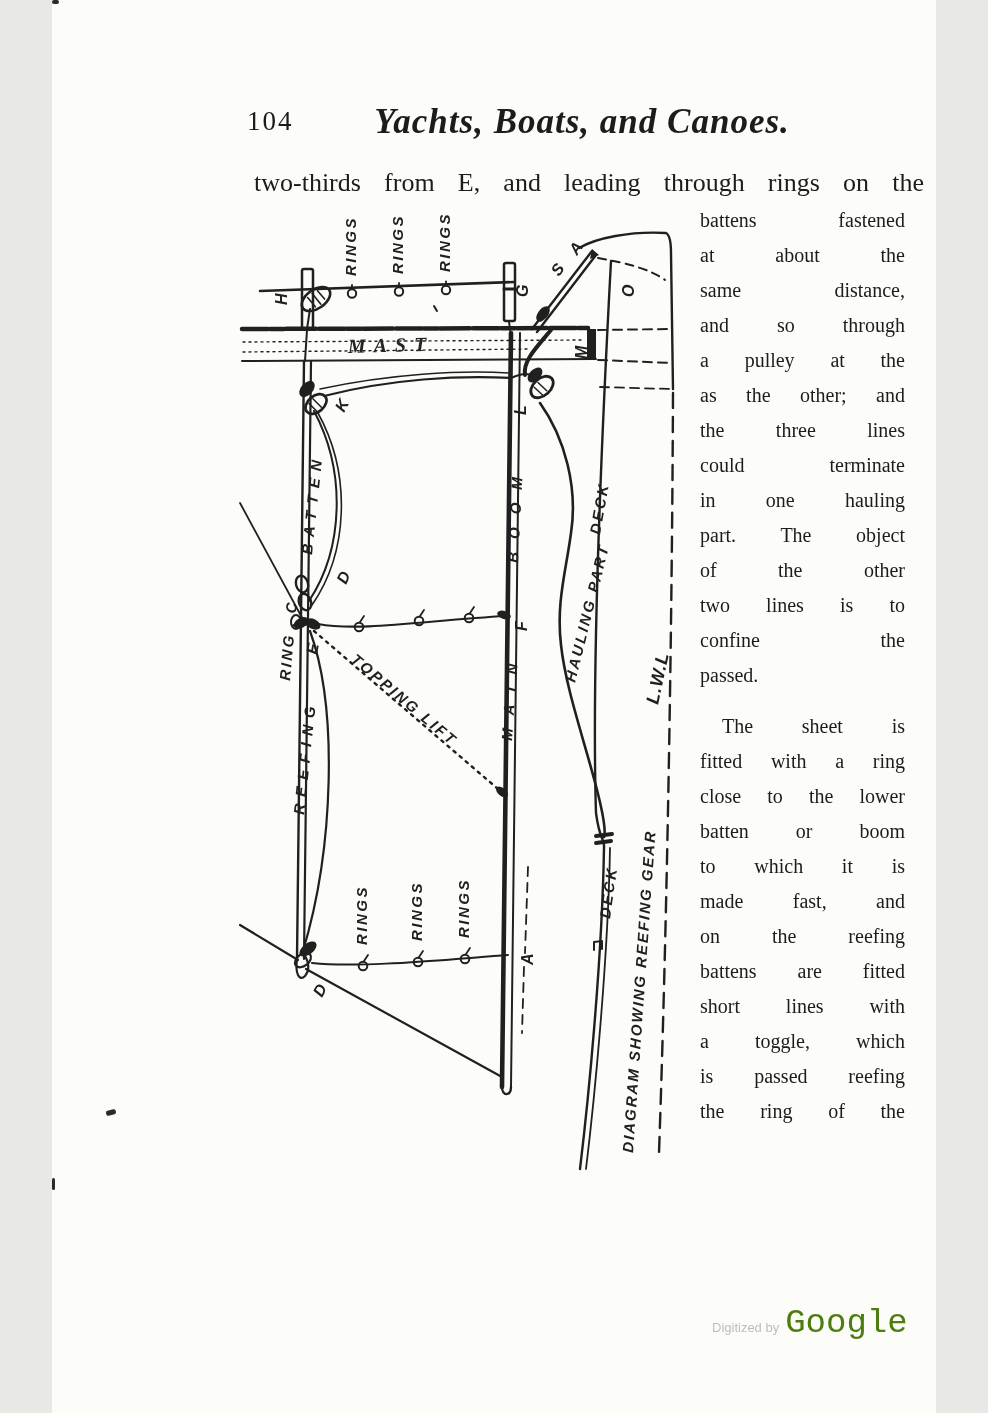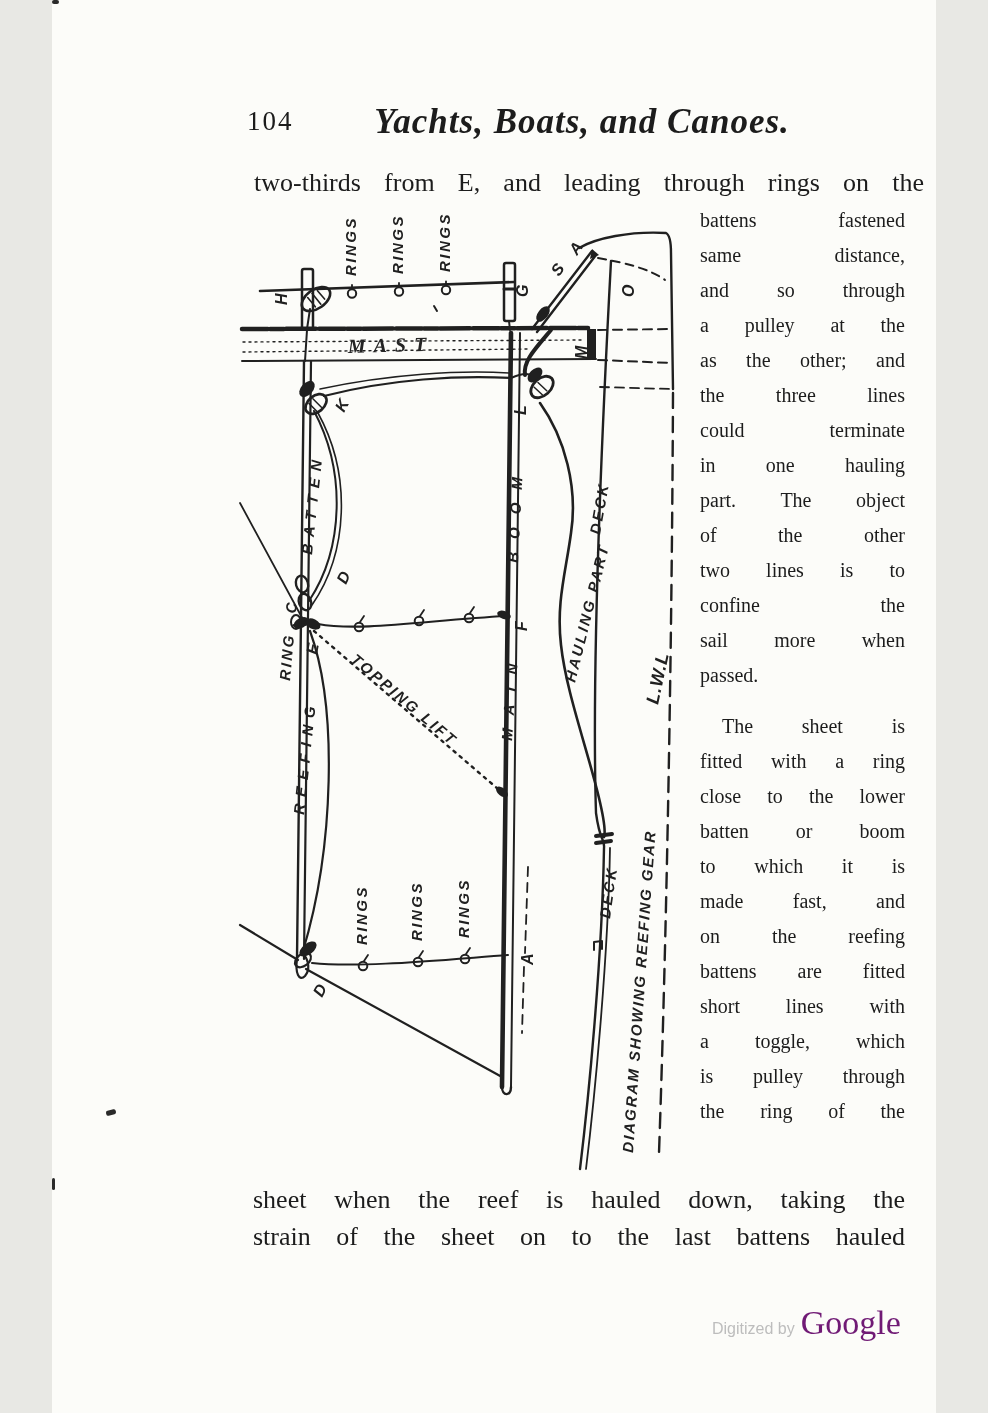--- a/index.html
+++ b/index.html
@@ -33,22 +33,22 @@
   .rline{height:35px;line-height:35px;text-align:justify;text-align-last:justify;}
   .rline.noj{text-align-last:left;}
   .rline.ind{padding-left:22px;margin-top:16px;}
   .closing{
     position:absolute;left:181px;top:1181px;width:672px;
     font-size:26px;line-height:37px;
   }
   .watermark{
     position:absolute;left:660px;top:1304px;white-space:nowrap;
   }
-  .wm-pre{font-family:"Liberation Sans",sans-serif;font-size:16px;color:#bdbdbd;}
-  .wm-brand{font-family:Liberation Serif, serif;font-size:34px;color:#701a75;margin-left:6px;}
+  .wm-pre{font-family:"Liberation Sans",sans-serif;font-size:13px;color:#bdbdbd;}
+  .wm-brand{font-family:Liberation Mono, monospace;font-size:34px;color:#4d7c0f;margin-left:6px;}
   .speck{position:absolute;background:#2a2a2a;border-radius:2px;}
   svg .lbl{
     font-family:"Liberation Sans",sans-serif;
     font-style:italic;font-weight:bold;
     font-size:15px;letter-spacing:2.5px;
     fill:#202020;stroke:none;
   }
   svg .lbl2{
     font-family:"Liberation Sans",sans-serif;
     font-style:italic;font-weight:bold;
@@ -70,44 +70,44 @@
 
 <div class="page">
 
   <div class="pagenum">104</div>
   <div class="title">Yachts, Boats, and Canoes.</div>
 
   <div class="openline line">two-thirds from E, and leading through rings on the</div>
 
   <div class="rightcol">
       <div class="rline">battens fastened</div>
+      <div class="rline">at about the</div>
       <div class="rline">same distance,</div>
       <div class="rline">and so through</div>
       <div class="rline">a pulley at the</div>
       <div class="rline">as the other; and</div>
       <div class="rline">the three lines</div>
       <div class="rline">could terminate</div>
       <div class="rline">in one hauling</div>
       <div class="rline">part. The object</div>
       <div class="rline">of the other</div>
       <div class="rline">two lines is to</div>
       <div class="rline">confine the</div>
-      <div class="rline">sail more when</div>
       <div class="rline noj">passed.</div>
       <div class="rline ind">The sheet is</div>
       <div class="rline">fitted with a ring</div>
       <div class="rline">close to the lower</div>
       <div class="rline">batten or boom</div>
       <div class="rline">to which it is</div>
       <div class="rline">made fast, and</div>
       <div class="rline">on the reefing</div>
       <div class="rline">battens are fitted</div>
       <div class="rline">short lines with</div>
       <div class="rline">a toggle, which</div>
-      <div class="rline">is pulley through</div>
+      <div class="rline">is passed reefing</div>
       <div class="rline">the ring of the</div>
     </div>
 
   <svg style="position:absolute;left:178px;top:203px;" width="470" height="982" viewBox="0 0 470 982">
     <g stroke="#202020" fill="none" stroke-width="2.3" stroke-linecap="round" stroke-linejoin="round">
 
       <path d="M30,88 L284,79" stroke-width="2.6"></path>
       <rect x="72" y="66" width="11" height="60" rx="2" stroke-width="2.5"></rect>
       <rect x="274" y="60" width="11" height="58" rx="2" stroke-width="2.5"></rect>
       <path d="M274,86 L285,86" stroke-width="3"></path>
@@ -261,24 +261,20 @@
       <text class="lbl" transform="translate(380,716) rotate(-82)">DECK</text>
       <text class="lbl lbl-cap" transform="translate(403,950) rotate(-86)">DIAGRAM SHOWING REEFING GEAR</text>
       <text class="lbl" transform="translate(137,742) rotate(-90)">RINGS</text>
       <text class="lbl" transform="translate(192,738) rotate(-90)">RINGS</text>
       <text class="lbl" transform="translate(239,735) rotate(-90)">RINGS</text>
       <text class="lbl2" transform="translate(92,795) rotate(-62)">D</text>
       <text class="lbl2" transform="translate(303,762) rotate(-90)">A</text>
     </g>
   </svg>
 
-  <div class="closing">
-    <div class="line">sheet when the reef is hauled down, taking the</div>
-    <div class="line">strain of the sheet on to the last battens hauled</div>
-  </div>
 
   <div class="watermark">
     <span class="wm-pre">Digitized by</span><span class="wm-brand">Google</span>
   </div>
 
   <div class="speck" style="left:54px;top:1110px;width:10px;height:5px;transform:rotate(-15deg);"></div>
   <div class="speck" style="left:0;top:1178px;width:3px;height:12px;"></div>
   <div class="speck" style="left:0;top:0;width:7px;height:4px;"></div>
 
 </div>

